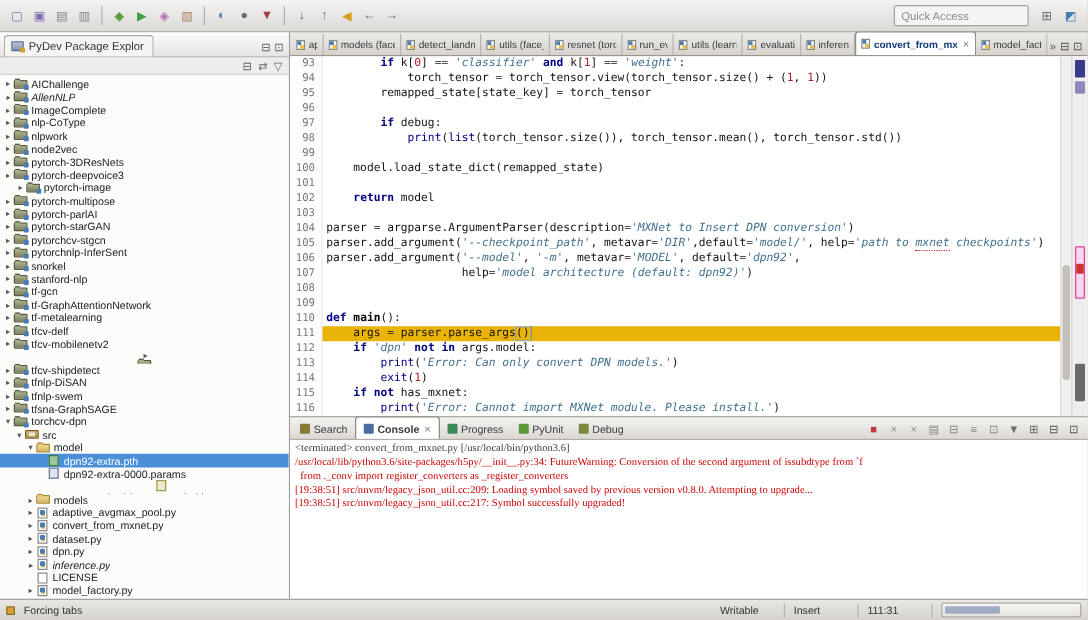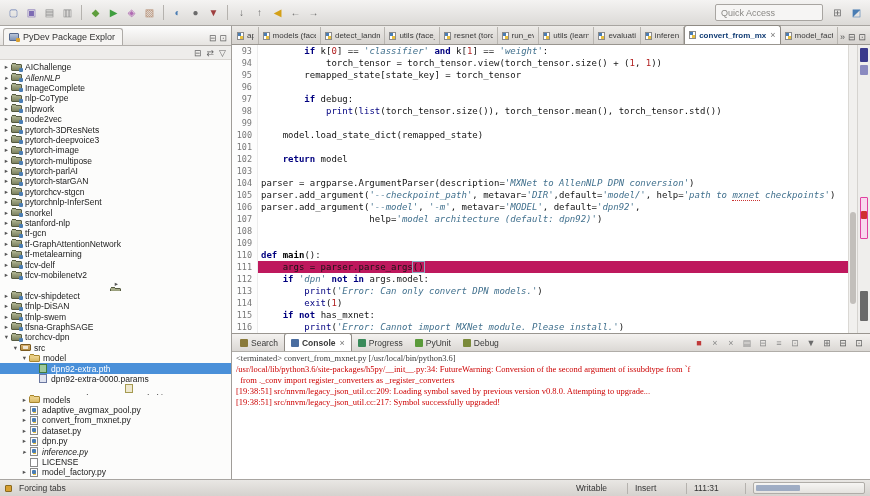--- a/index.html
+++ b/index.html
@@ -59,21 +59,21 @@
   .pyic{width:7px;height:8px;background:#fff;border:1px solid #8a8a8a;position:relative;flex:none}
   .pyic::after{content:"";position:absolute;left:0px;top:0px;width:3px;height:3px;background:#4a7db3}
   .pyic::before{content:"";position:absolute;right:0px;bottom:0px;width:3px;height:3px;background:#e8c040}
   .etb-right{display:flex;gap:3px;align-items:center;padding:0 4px 2px 2px;color:#555;font-size:9px}
 
   .code-area{height:288px;flex:none;display:flex;background:#fff;overflow:hidden}
   .lines{flex:1;min-width:0;overflow:hidden;font-family:"DejaVu Sans Mono",monospace;font-size:9px}
   .cline{display:flex;height:12px;line-height:12px}
   .lnum{width:26px;flex:none;padding-right:5px;text-align:right;color:#787878;background:#fdfdfd;border-right:1px solid #ececec;font-size:8.5px}
   .ltext{flex:1;white-space:pre;overflow:hidden;padding-left:3px;color:#141414}
-  .cline.cur .ltext{background:#be185d}
+  .cline.cur .ltext{background:#eab308}
   .k{color:#00007f;font-weight:600}
   .s{color:#42718e;font-style:italic}
   .sq{color:#42718e;font-style:italic;border-bottom:1px dotted #cc3333}
   .n{color:#b22222}
   .b{color:#00007f}
   .f{font-weight:bold;color:#000}
   .br{outline:1px solid #8fa8bf}
   .caret{display:inline-block;width:1px;height:10px;background:#000;vertical-align:-2px}
 
   .vsb{width:9px;flex:none;background:#f1f0ee;border-left:1px solid #dad8d4;position:relative}
@@ -194,21 +194,21 @@
           <div class="trow" style="padding-left: 2px;">
             <span class="arr">▸</span>
             <span class="fic project"></span>
             <span class="tlabel">pytorch-3DResNets</span>
           </div>
           <div class="trow" style="padding-left: 2px;">
             <span class="arr">▸</span>
             <span class="fic project"></span>
             <span class="tlabel">pytorch-deepvoice3</span>
           </div>
-          <div class="trow" style="padding-left: 2px;">
+          <div class="trow" style="padding-left: 12px;">
             <span class="arr">▸</span>
             <span class="fic project"></span>
             <span class="tlabel">pytorch-image</span>
           </div>
           <div class="trow" style="padding-left: 2px;">
             <span class="arr">▸</span>
             <span class="fic project"></span>
             <span class="tlabel">pytorch-multipose</span>
           </div>
           <div class="trow" style="padding-left: 2px;">
@@ -462,21 +462,21 @@
             <div class="cline">
               <span class="lnum">102</span>
               <span class="ltext"><span class="d">    </span><span class="k">return</span><span class="d"> model</span></span>
             </div>
             <div class="cline">
               <span class="lnum">103</span>
               <span class="ltext"></span>
             </div>
             <div class="cline">
               <span class="lnum">104</span>
-              <span class="ltext"><span class="d">parser = argparse.ArgumentParser(description=</span><span class="s">'MXNet to AllenNLP DPN conversion'</span><span class="d">)</span></span>
+              <span class="ltext"><span class="d">parser = argparse.ArgumentParser(description=</span><span class="s">'MXNet to Insert DPN conversion'</span><span class="d">)</span></span>
             </div>
             <div class="cline">
               <span class="lnum">105</span>
               <span class="ltext"><span class="d">parser.add_argument(</span><span class="s">'--checkpoint_path'</span><span class="d">, metavar=</span><span class="s">'DIR'</span><span class="d">,default=</span><span class="s">'model/'</span><span class="d">, help=</span><span class="s">'path to </span><span class="sq">mxnet</span><span class="s"> checkpoints'</span><span class="d">)</span></span>
             </div>
             <div class="cline">
               <span class="lnum">106</span>
               <span class="ltext"><span class="d">parser.add_argument(</span><span class="s">'--model'</span><span class="d">, </span><span class="s">'-m'</span><span class="d">, metavar=</span><span class="s">'MODEL'</span><span class="d">, default=</span><span class="s">'dpn92'</span><span class="d">,</span></span>
             </div>
             <div class="cline">

